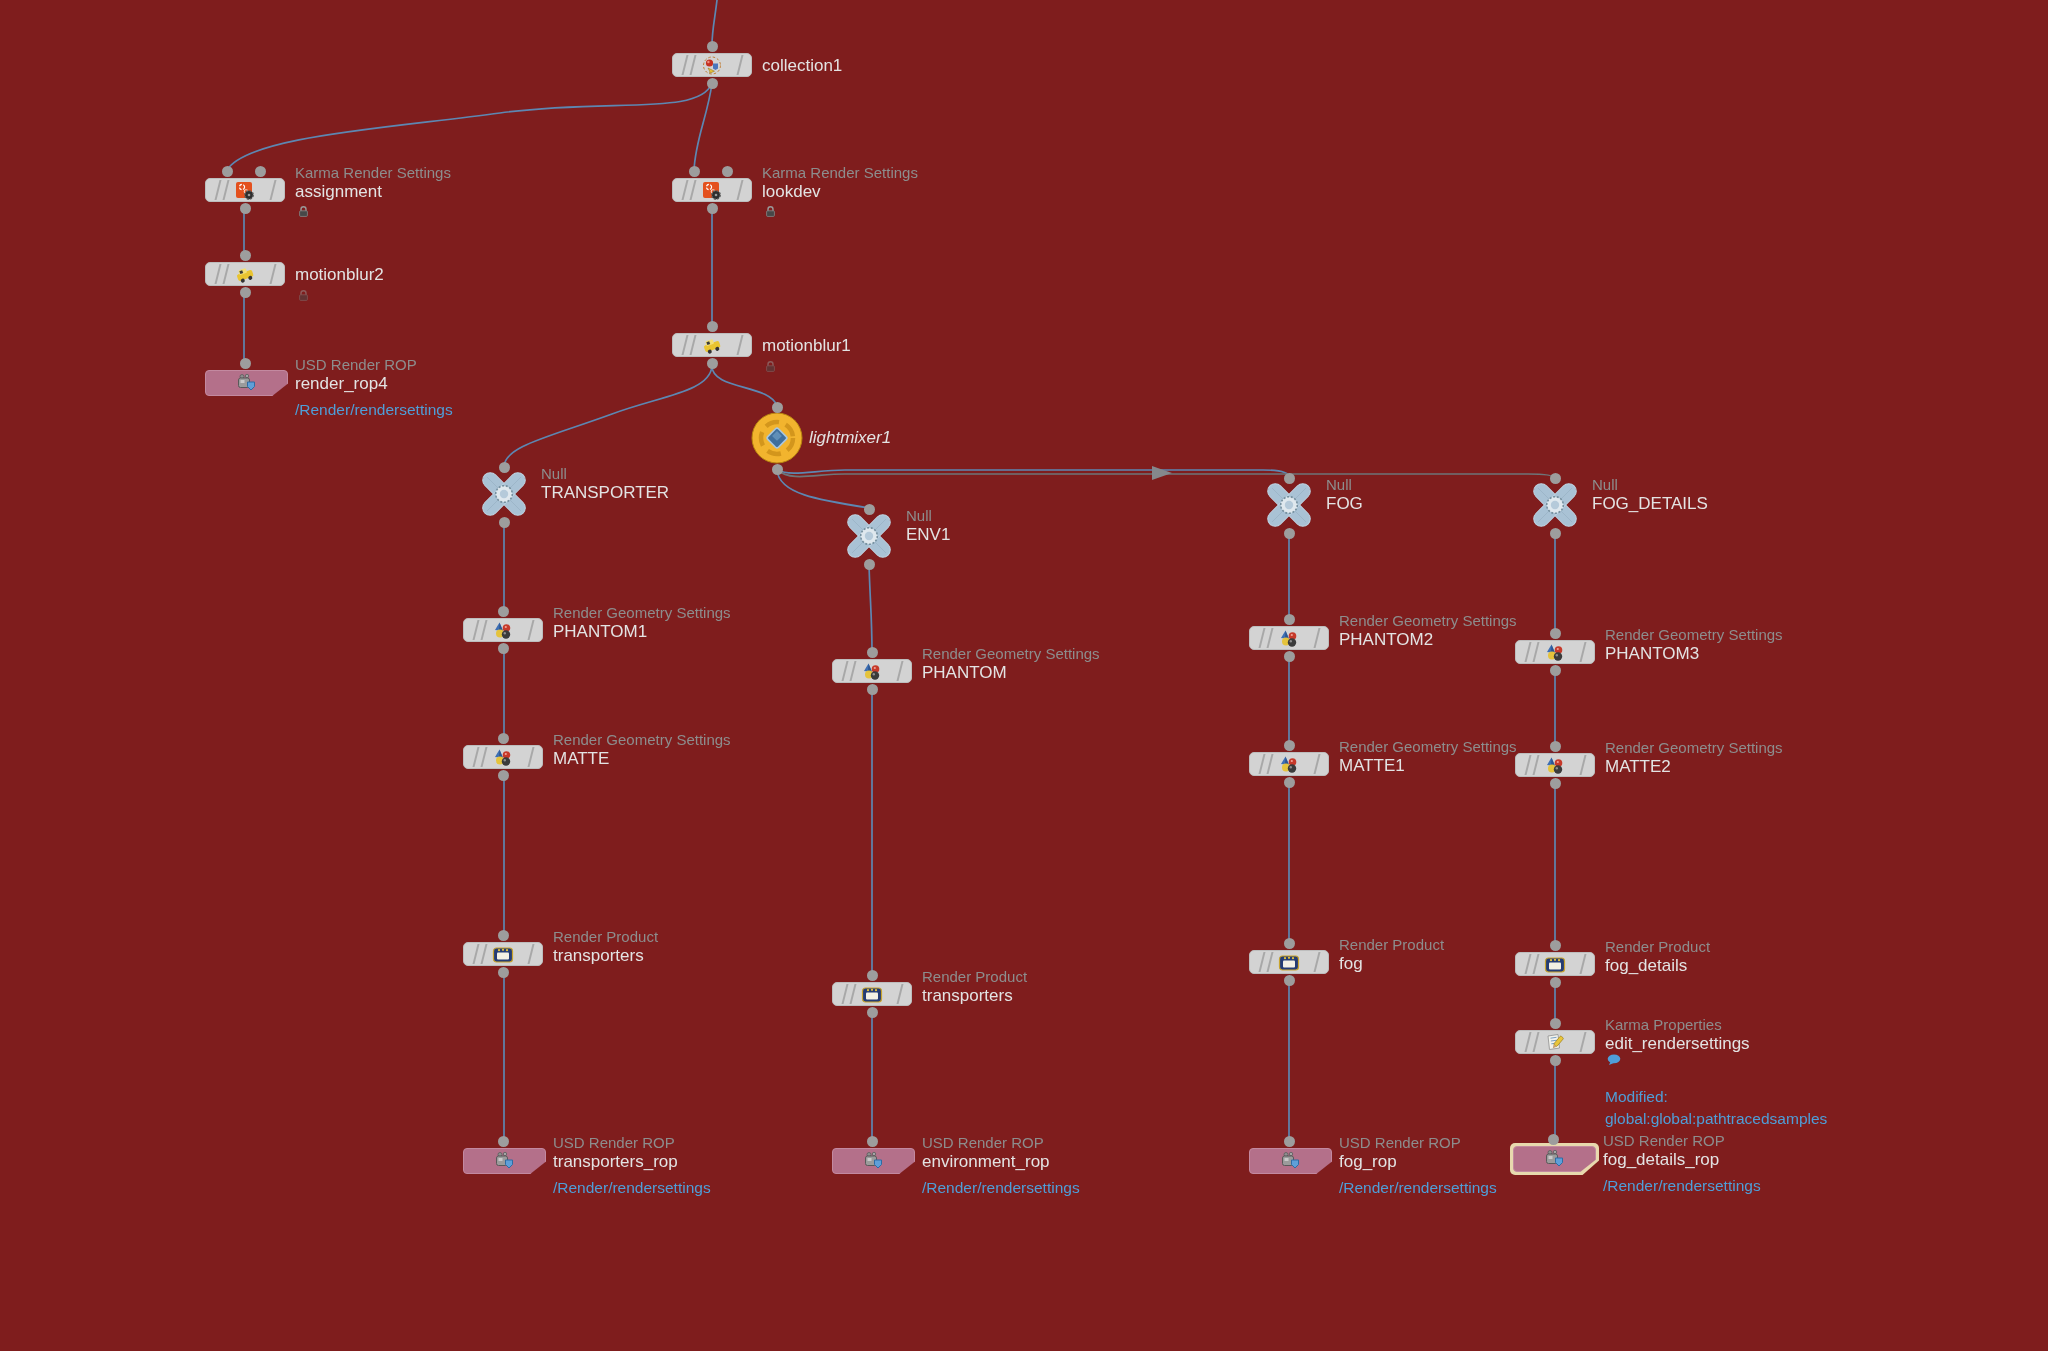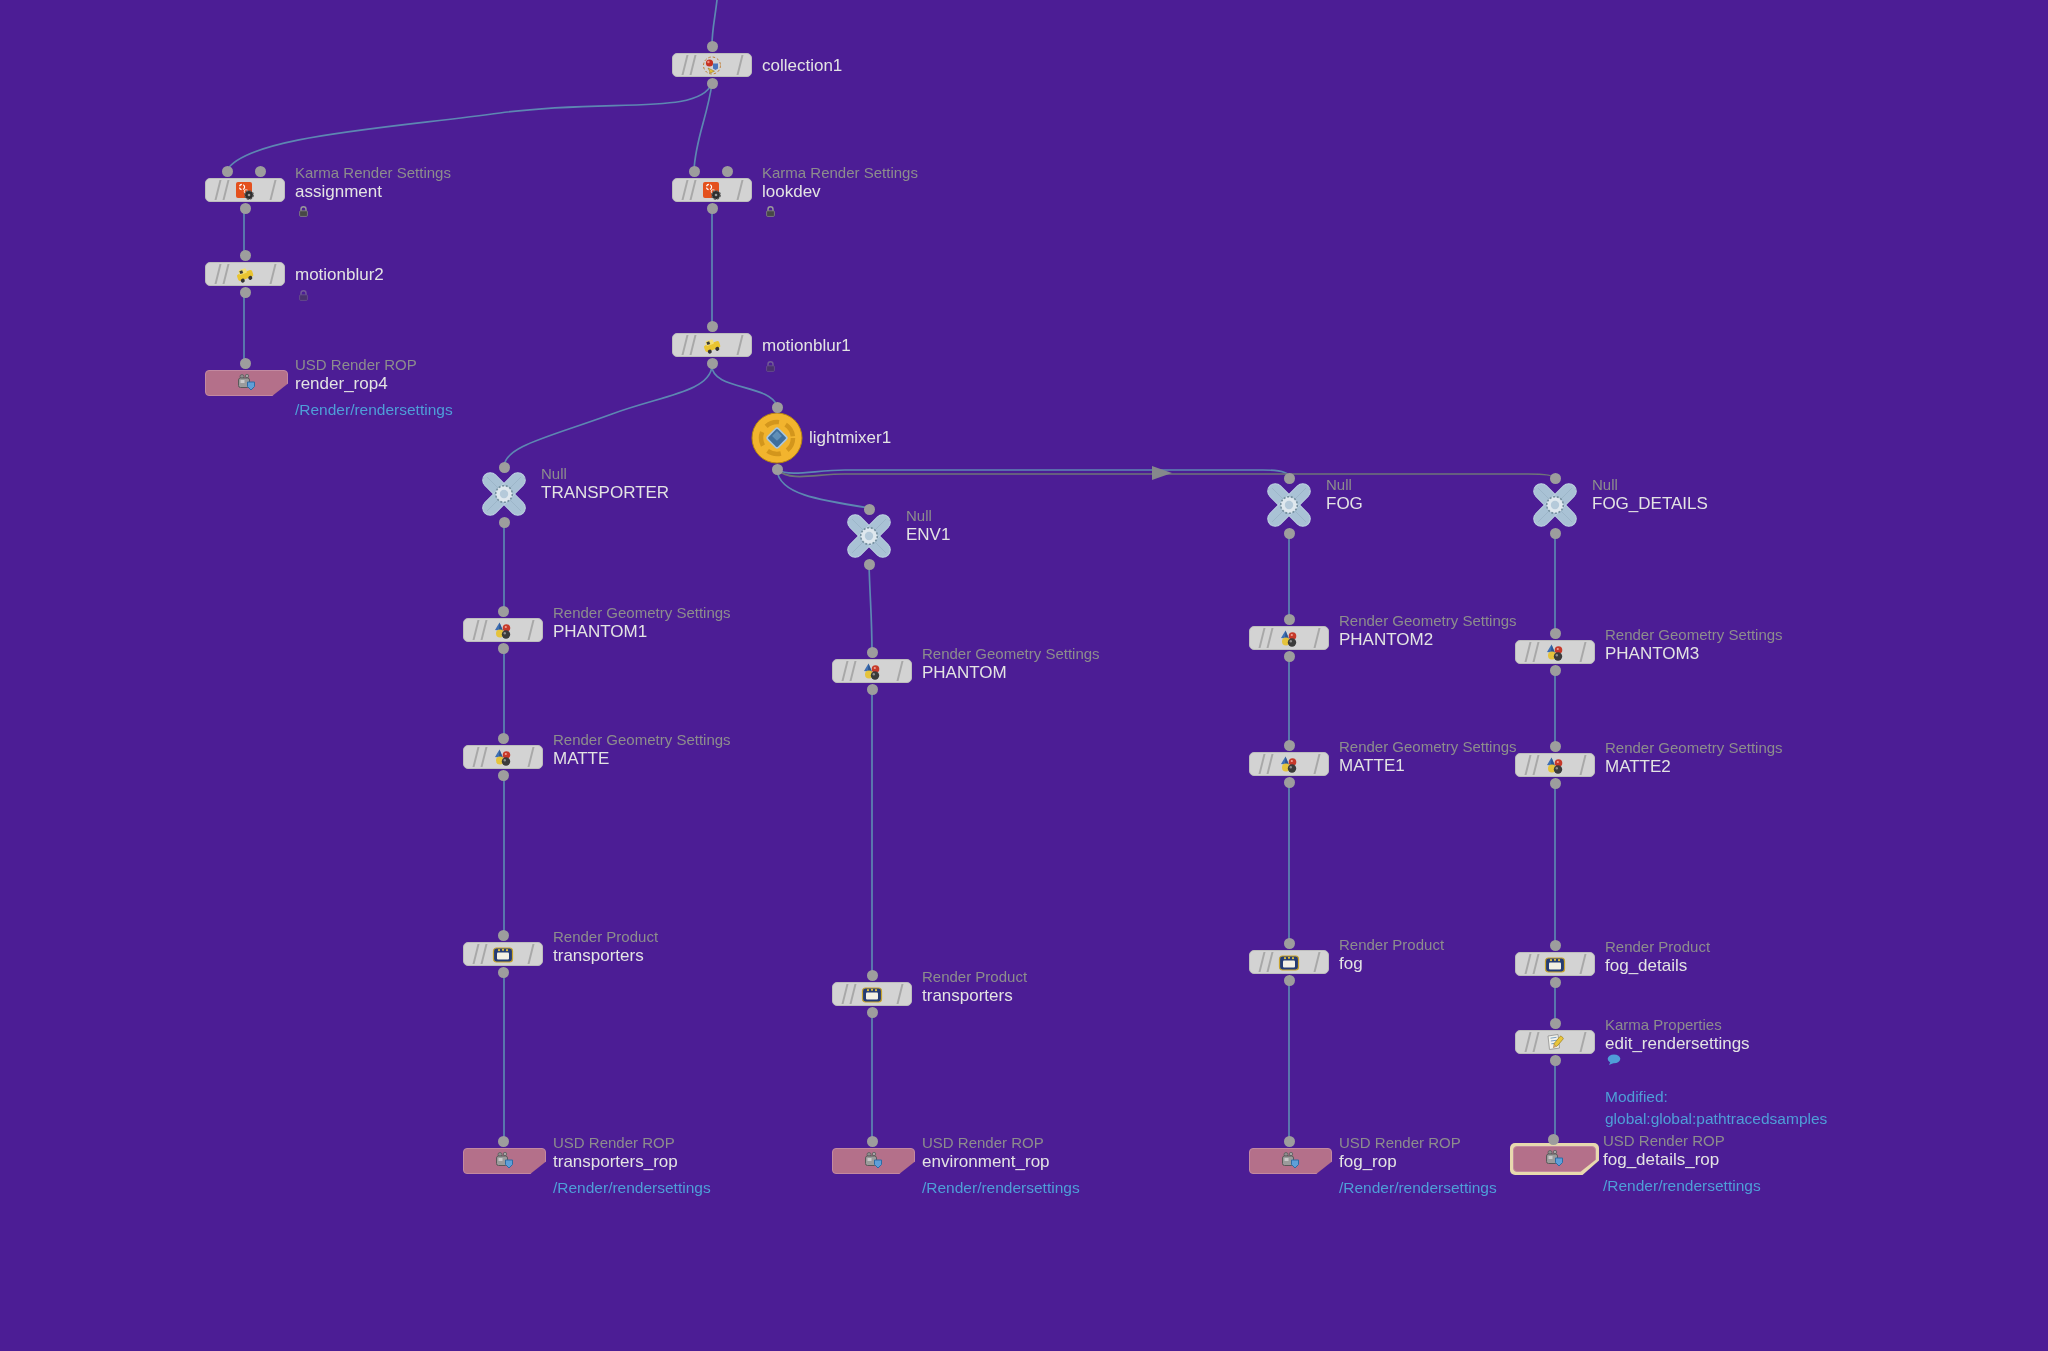--- a/index.html
+++ b/index.html
@@ -1,16 +1,16 @@
 <!DOCTYPE html>
 <html><head>
 <meta charset="utf-8">
 <style>
   html,body{margin:0;padding:0;background:#2d2d2d;}
-  #viewport{position:relative;width:2048px;height:1351px;background:#4c1d95;overflow:hidden;
+  #viewport{position:relative;width:2048px;height:1351px;background:#7f1d1d;overflow:hidden;
             font-family:"Liberation Sans",sans-serif;}
   #wires{position:absolute;left:0;top:0;z-index:1;}
   .wire{fill:none;stroke:#5d87b2;stroke-width:1.7px;}
   .wire.gray{stroke:#6e7478;}
   .node-group{position:absolute;z-index:3;}
   .body{position:absolute;left:0;top:0;width:80px;height:24px;background:#d3d3d3;
         border:1px solid #bdbdbd;border-radius:5px;box-sizing:border-box;}
   .sep{position:absolute;top:1px;bottom:1px;width:1.5px;background:rgba(70,70,70,.30);
        transform:skewX(-14deg);}
   .sep.s1{left:11px;} .sep.s2{left:19px;} .sep.s3{right:11px;}
@@ -33,21 +33,21 @@
   .comment{position:absolute;left:92px;top:24px;}
   .notes{position:absolute;left:90px;top:56px;white-space:nowrap;}
   .notes span{display:block;font-size:15.5px;line-height:22px;color:#4f9ed8;}
   
   .null-group .labels{left:66px;top:-4px;}
   .null-group .dot{left:23.5px;}
   .null-group .dot.in{top:-6.5px;} .null-group .dot.out{top:48.5px;}
   
   .mixer-group .dot{left:20.5px;}
   .mixer-group .dot.in{top:-10.5px;} .mixer-group .dot.out{top:51.5px;}
-  .mixer-group .labels{left:58px;top:28px;}
+  .mixer-group .labels{left:58px;top:28px;font-style:italic;}
 </style>
 </head>
 <body>
 
 <div id="viewport">
 
   <svg width="0" height="0" style="position:absolute" aria-hidden="true">
     <defs>
       <symbol id="ic-karma" viewBox="0 0 24 22">
         <rect x="3" y="2" width="16" height="16" rx="2" fill="#e4511e"></rect>

